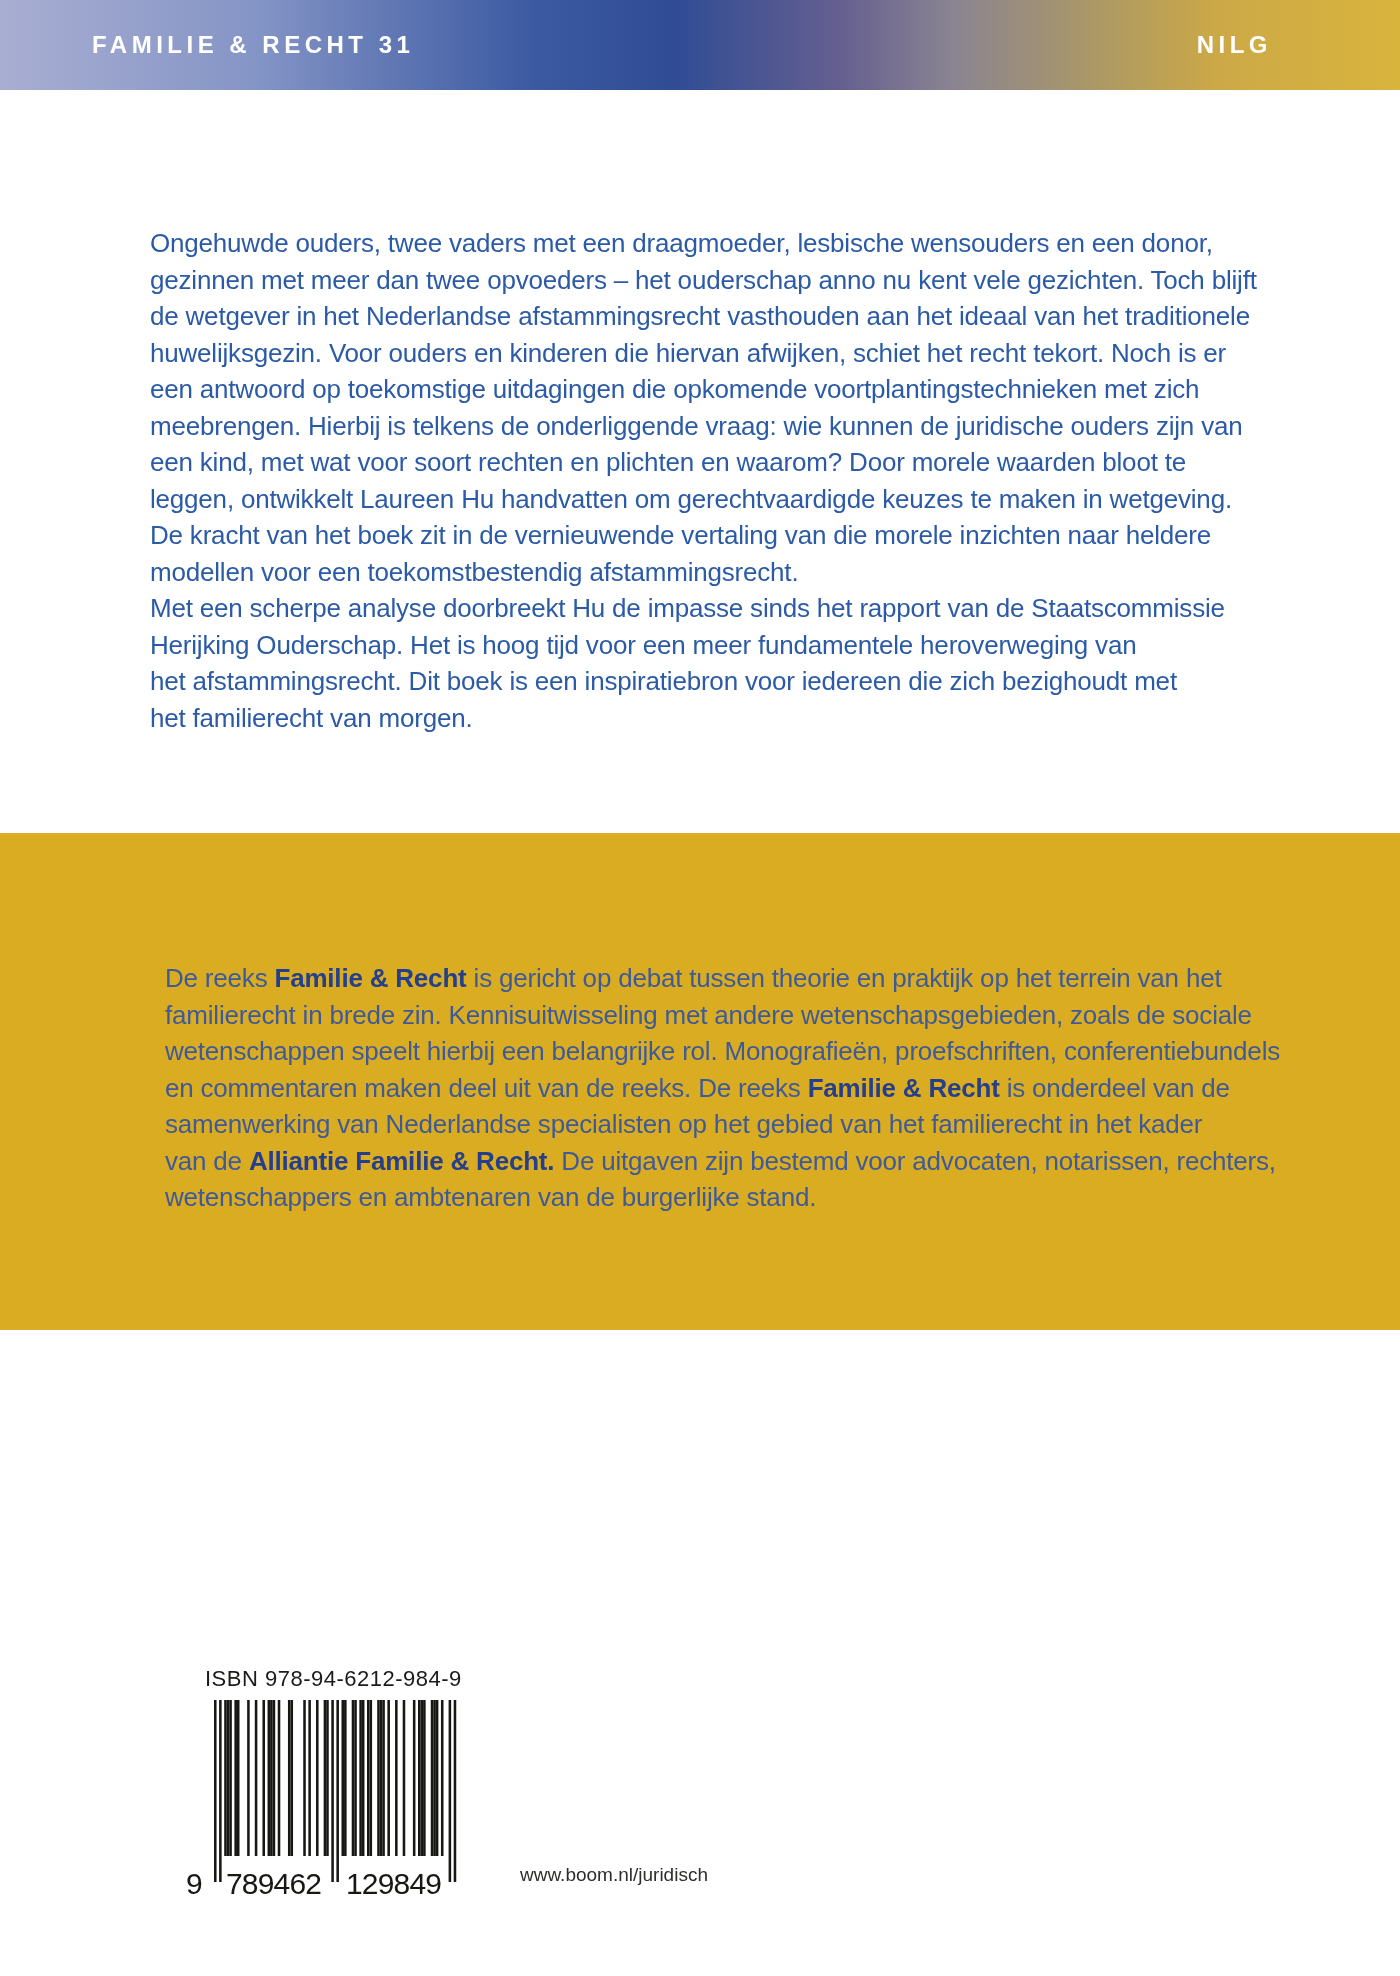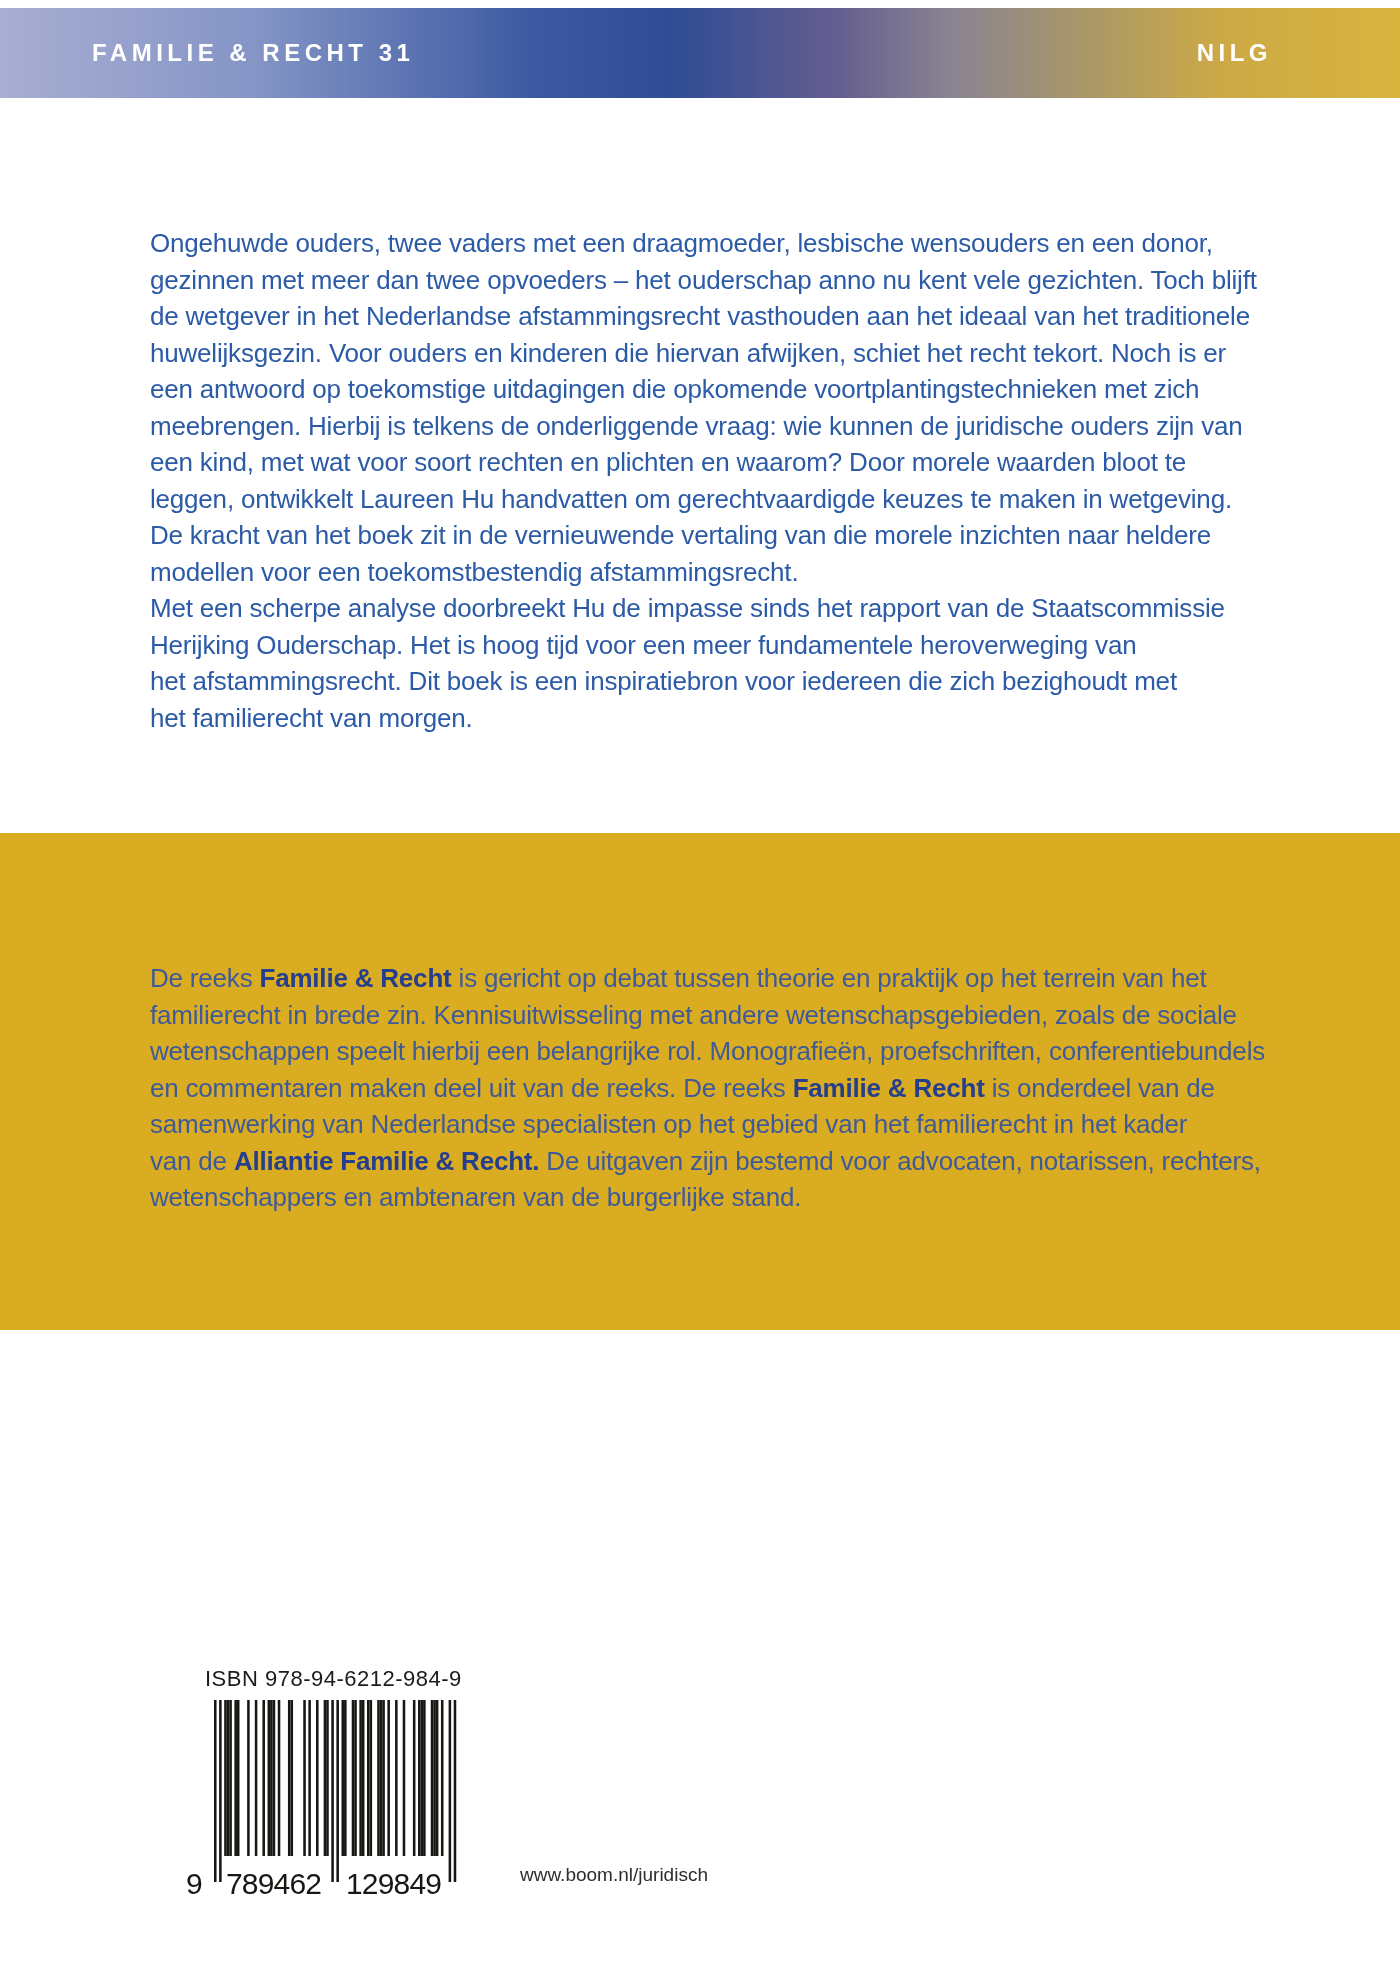--- a/index.html
+++ b/index.html
@@ -4,21 +4,21 @@
 <style>
   html,body{margin:0;padding:0;}
   body{
     width:1400px;height:1976px;position:relative;overflow:hidden;
     background:#ffffff;
     font-family:"Liberation Sans", sans-serif;
   }
 
   
   .topbar{
-    position:absolute;left:0;top:8px;width:1400px;height:90px;
+    position:absolute;left:0;top:0;width:1400px;height:90px;
     display:flex;align-items:center;justify-content:space-between;
     box-sizing:border-box;padding-left:92px;padding-right:128px;
   }
   .topbar .bar-label{
     color:var(--topbar-text,#fff);
     font-size:24px;font-weight:700;letter-spacing:4.5px;
     white-space:nowrap;
   }
 
   
@@ -31,21 +31,21 @@
   .line{line-height:36.5px;white-space:nowrap;}
 
   
   .band{
     position:absolute;left:0;top:833px;width:1400px;height:497px;
     background:var(--band-background,#d9ac21);
     box-sizing:border-box;padding:127px 0 0 150px;
   }
   .band-text{
     color:var(--band-text,#3f5a99);
-    font-size:26px;letter-spacing:-0.2px;
+    font-size:26px;letter-spacing:-0.2px;margin-left:15px;
   }
   .band-text .bold{
     font-weight:700;color:var(--band-text-bold,#253f8d);
   }
 
   
   .isbn-label{
     position:absolute;left:205px;top:1666px;
     color:#1b1b19;font-size:22px;letter-spacing:0.5px;white-space:nowrap;
   }

